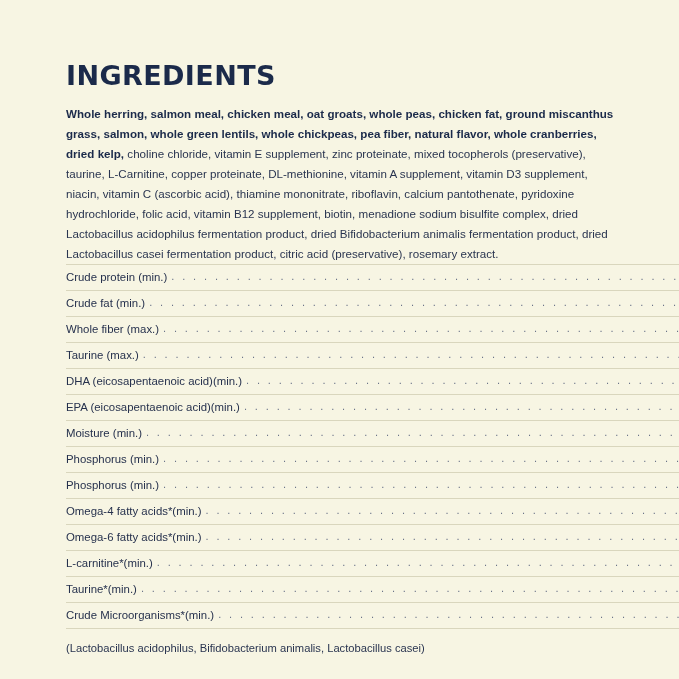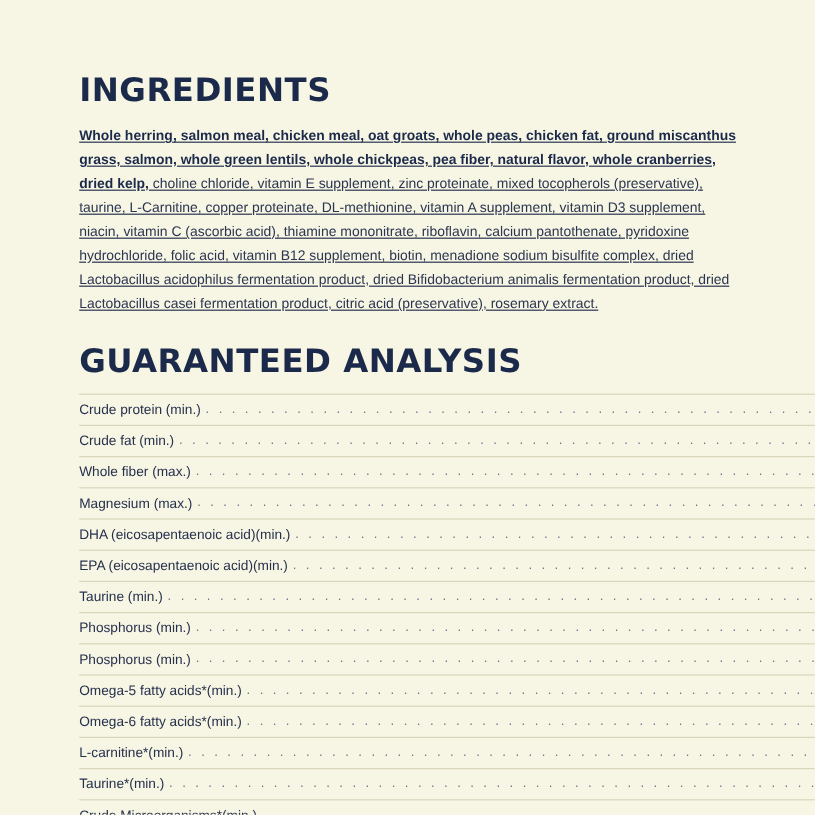--- a/index.html
+++ b/index.html
@@ -35,21 +35,20 @@
     margin-top: 24px;
     margin-bottom: 12px;
   }
   .ingredients {
     font-size: 11.6px;
     line-height: 1.72;
     color: #2a3550;
     letter-spacing: 0.01px;
     text-align: left;
     margin: 0;
-    text-decoration: underline;
   }
   .ingredients .bold {
     font-weight: bold;
     color: #1b2a4a;
   }
   .ga-table {
     width: 100%;
     border-collapse: collapse;
     border-spacing: 0;
   }
@@ -95,21 +94,20 @@
 </style>
 </head>
 <body>
 
 <div class="page">
 
   <h1 class="section-title">INGREDIENTS</h1>
 
   <p class="ingredients"><span class="bold">Whole herring, salmon meal, chicken meal, oat groats, whole peas, chicken fat, ground miscanthus grass, salmon, whole green lentils, whole chickpeas, pea fiber, natural flavor, whole cranberries, dried kelp,</span><span> choline chloride, vitamin E supplement, zinc proteinate, mixed tocopherols (preservative), taurine, L-Carnitine, copper proteinate, DL-methionine, vitamin A supplement, vitamin D3 supplement, niacin, vitamin C (ascorbic acid), thiamine mononitrate, riboflavin, calcium pantothenate, pyridoxine hydrochloride, folic acid, vitamin B12 supplement, biotin, menadione sodium bisulfite complex, dried Lactobacillus acidophilus fermentation product, dried Bifidobacterium animalis fermentation product, dried Lactobacillus casei fermentation product, citric acid (preservative), rosemary extract.</span></p>
 
-  <h1 class="section-title second">GUARANTEED ANALYSIS</h1>
 
   <table class="ga-table">
     <tbody>
       <tr class="ga-row">
           <td>
             <div class="ga-line">
               <span class="ga-name">Crude protein (min.)</span>
               <span class="ga-dots">. . . . . . . . . . . . . . . . . . . . . . . . . . . . . . . . . . . . . . . . . . . . . . . . . . . . . . . . . . . . . . . . . . . . . . . . . . . . . . . . . . . . . . . . . . . . . . . . . .</span>
             </div>
           </td>
@@ -126,21 +124,21 @@
           <td>
             <div class="ga-line">
               <span class="ga-name">Whole fiber (max.)</span>
               <span class="ga-dots">. . . . . . . . . . . . . . . . . . . . . . . . . . . . . . . . . . . . . . . . . . . . . . . . . . . . . . . . . . . . . . . . . . . . . . . . . . . . . . . . . . . . . . . . . . . . . . . . . .</span>
             </div>
           </td>
         </tr>
       <tr class="ga-row">
           <td>
             <div class="ga-line">
-              <span class="ga-name">Magnesium (max.)</span>
+              <span class="ga-name">Taurine (max.)</span>
               <span class="ga-dots">. . . . . . . . . . . . . . . . . . . . . . . . . . . . . . . . . . . . . . . . . . . . . . . . . . . . . . . . . . . . . . . . . . . . . . . . . . . . . . . . . . . . . . . . . . . . . . . . . .</span>
             </div>
           </td>
         </tr>
       <tr class="ga-row">
           <td>
             <div class="ga-line">
               <span class="ga-name">DHA (eicosapentaenoic acid)(min.)</span>
               <span class="ga-dots">. . . . . . . . . . . . . . . . . . . . . . . . . . . . . . . . . . . . . . . . . . . . . . . . . . . . . . . . . . . . . . . . . . . . . . . . . . . . . . . . . . . . . . . . . . . . . . . . . .</span>
             </div>
@@ -150,21 +148,21 @@
           <td>
             <div class="ga-line">
               <span class="ga-name">EPA (eicosapentaenoic acid)(min.)</span>
               <span class="ga-dots">. . . . . . . . . . . . . . . . . . . . . . . . . . . . . . . . . . . . . . . . . . . . . . . . . . . . . . . . . . . . . . . . . . . . . . . . . . . . . . . . . . . . . . . . . . . . . . . . . .</span>
             </div>
           </td>
         </tr>
       <tr class="ga-row">
           <td>
             <div class="ga-line">
-              <span class="ga-name">Taurine (min.)</span>
+              <span class="ga-name">Moisture (min.)</span>
               <span class="ga-dots">. . . . . . . . . . . . . . . . . . . . . . . . . . . . . . . . . . . . . . . . . . . . . . . . . . . . . . . . . . . . . . . . . . . . . . . . . . . . . . . . . . . . . . . . . . . . . . . . . .</span>
             </div>
           </td>
         </tr>
       <tr class="ga-row">
           <td>
             <div class="ga-line">
               <span class="ga-name">Phosphorus (min.)</span>
               <span class="ga-dots">. . . . . . . . . . . . . . . . . . . . . . . . . . . . . . . . . . . . . . . . . . . . . . . . . . . . . . . . . . . . . . . . . . . . . . . . . . . . . . . . . . . . . . . . . . . . . . . . . .</span>
             </div>
@@ -174,21 +172,21 @@
           <td>
             <div class="ga-line">
               <span class="ga-name">Phosphorus (min.)</span>
               <span class="ga-dots">. . . . . . . . . . . . . . . . . . . . . . . . . . . . . . . . . . . . . . . . . . . . . . . . . . . . . . . . . . . . . . . . . . . . . . . . . . . . . . . . . . . . . . . . . . . . . . . . . .</span>
             </div>
           </td>
         </tr>
       <tr class="ga-row">
           <td>
             <div class="ga-line">
-              <span class="ga-name">Omega-5 fatty acids*(min.)</span>
+              <span class="ga-name">Omega-4 fatty acids*(min.)</span>
               <span class="ga-dots">. . . . . . . . . . . . . . . . . . . . . . . . . . . . . . . . . . . . . . . . . . . . . . . . . . . . . . . . . . . . . . . . . . . . . . . . . . . . . . . . . . . . . . . . . . . . . . . . . .</span>
             </div>
           </td>
         </tr>
       <tr class="ga-row">
           <td>
             <div class="ga-line">
               <span class="ga-name">Omega-6 fatty acids*(min.)</span>
               <span class="ga-dots">. . . . . . . . . . . . . . . . . . . . . . . . . . . . . . . . . . . . . . . . . . . . . . . . . . . . . . . . . . . . . . . . . . . . . . . . . . . . . . . . . . . . . . . . . . . . . . . . . .</span>
             </div>

